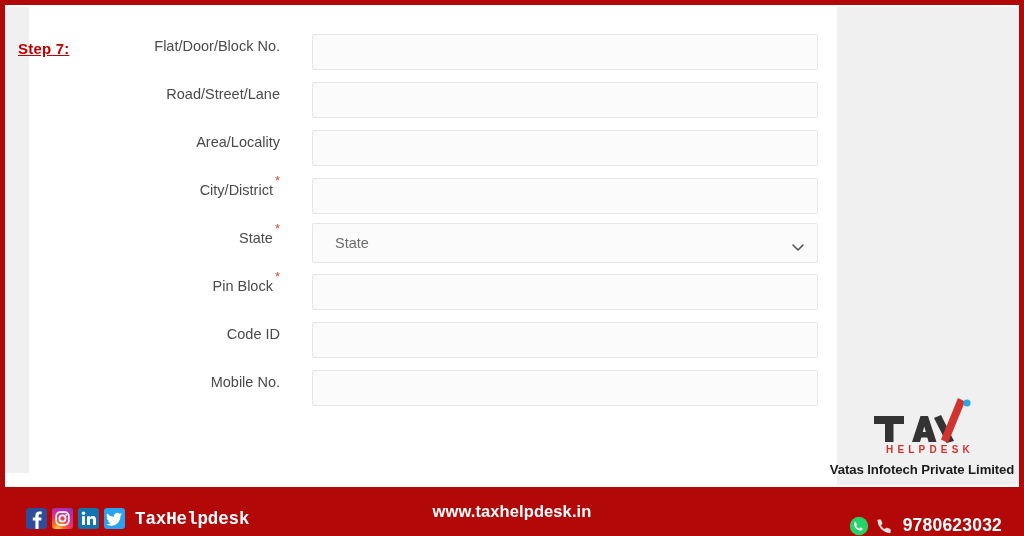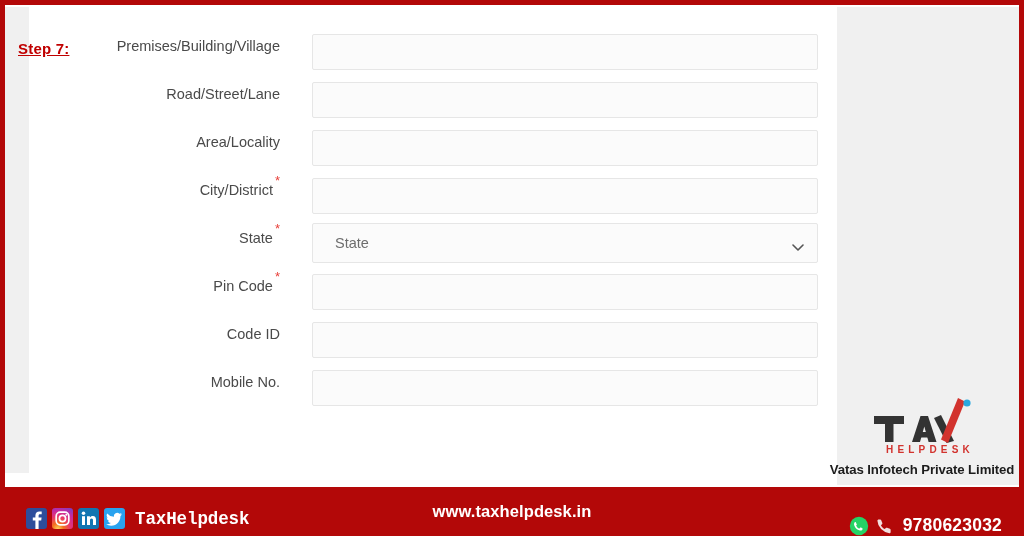--- a/index.html
+++ b/index.html
@@ -237,27 +237,27 @@
 
   <div class="frame-border-top"></div>
   <div class="frame-inner-hairline-top"></div>
   <div class="frame-border-left"></div>
   <div class="frame-border-right"></div>
 
   <div class="step-label">Step 7:</div>
 
   <div class="form">
 
-
-    <div class="form-row">
-      <div class="field-label">
-        <span>Premises/Building/Village</span>
-      </div>
-      <input class="field-input" type="text" placeholder="" style="">
-    </div>
+    <div class="form-row">
+      <div class="field-label">
+        <span>Flat/Door/Block No.</span>
+      </div>
+      <input class="field-input" type="text" placeholder="" style="">
+    </div>
+
 
     <div class="form-row">
       <div class="field-label">
         <span>Road/Street/Lane</span>
       </div>
       <input class="field-input" type="text" placeholder="" style="">
     </div>
 
     <div class="form-row">
       <div class="field-label">
@@ -284,21 +284,21 @@
         <span class="select-chevron">
           <svg width="12" height="8" viewBox="0 0 12 8" xmlns="http://www.w3.org/2000/svg">
             <path d="M1 1 L6 6 L11 1" fill="none" stroke="#555555" stroke-width="1.6" stroke-linecap="round" stroke-linejoin="round"></path>
           </svg>
         </span>
       </div>
     </div>
 
     <div class="form-row">
       <div class="field-label">
-        <span>Pin Code</span><span class="req-star">*</span>
+        <span>Pin Block</span><span class="req-star">*</span>
       </div>
       <input class="field-input" type="text" placeholder="" style="">
     </div>
 
     <div class="form-row">
       <div class="field-label">
         <span>Code ID</span>
       </div>
       <input class="field-input" type="text" placeholder="" style="">
     </div>

